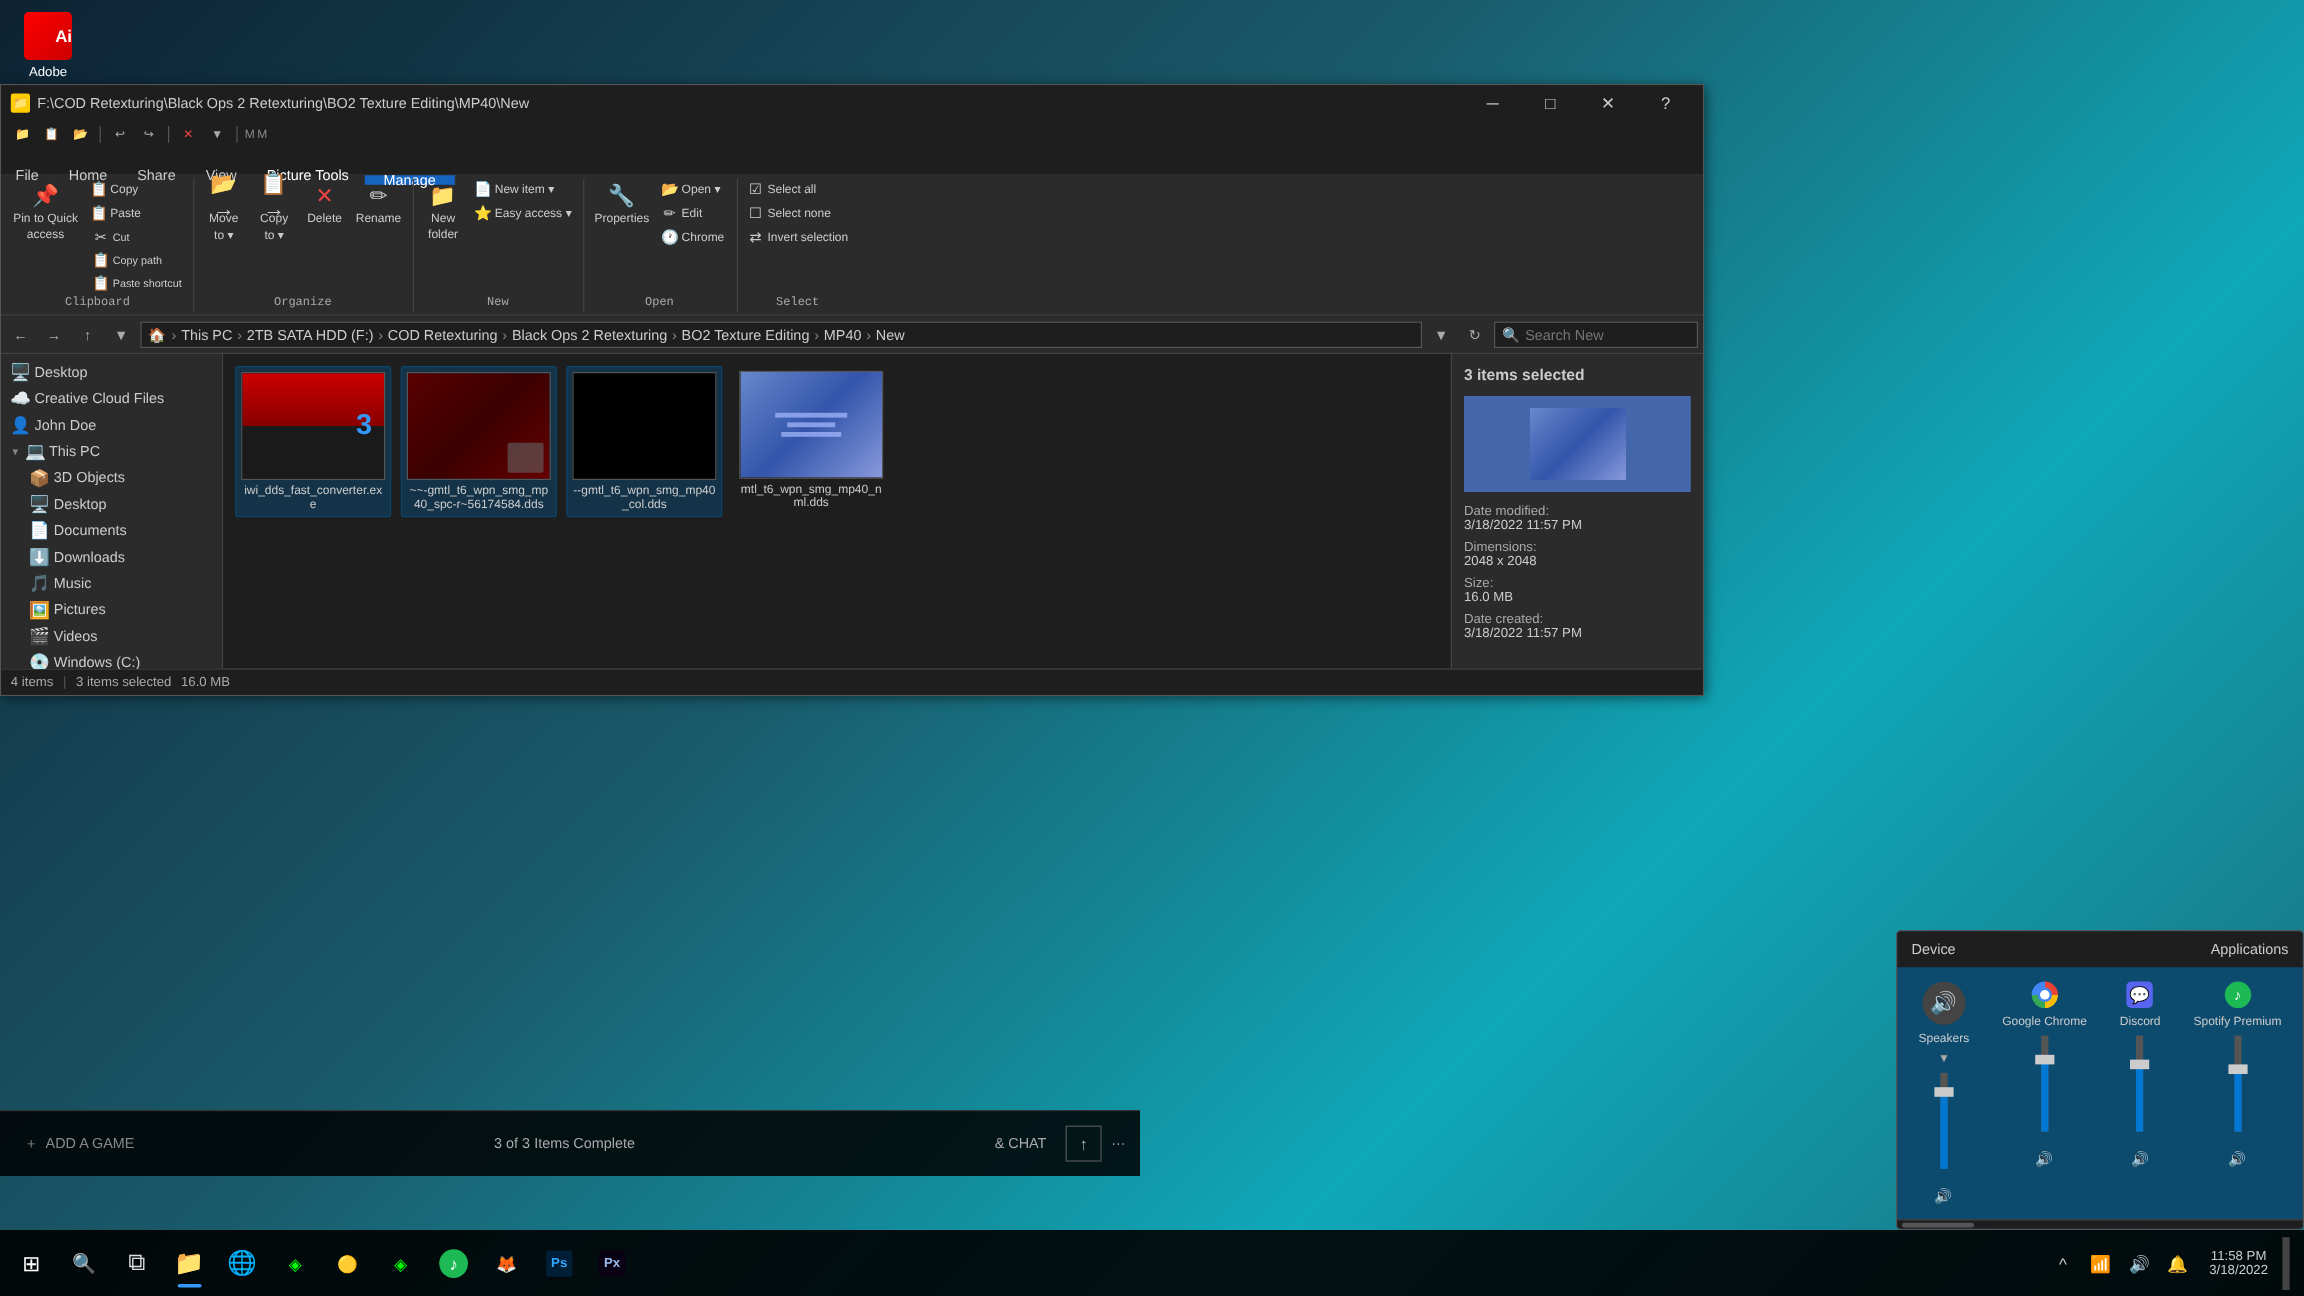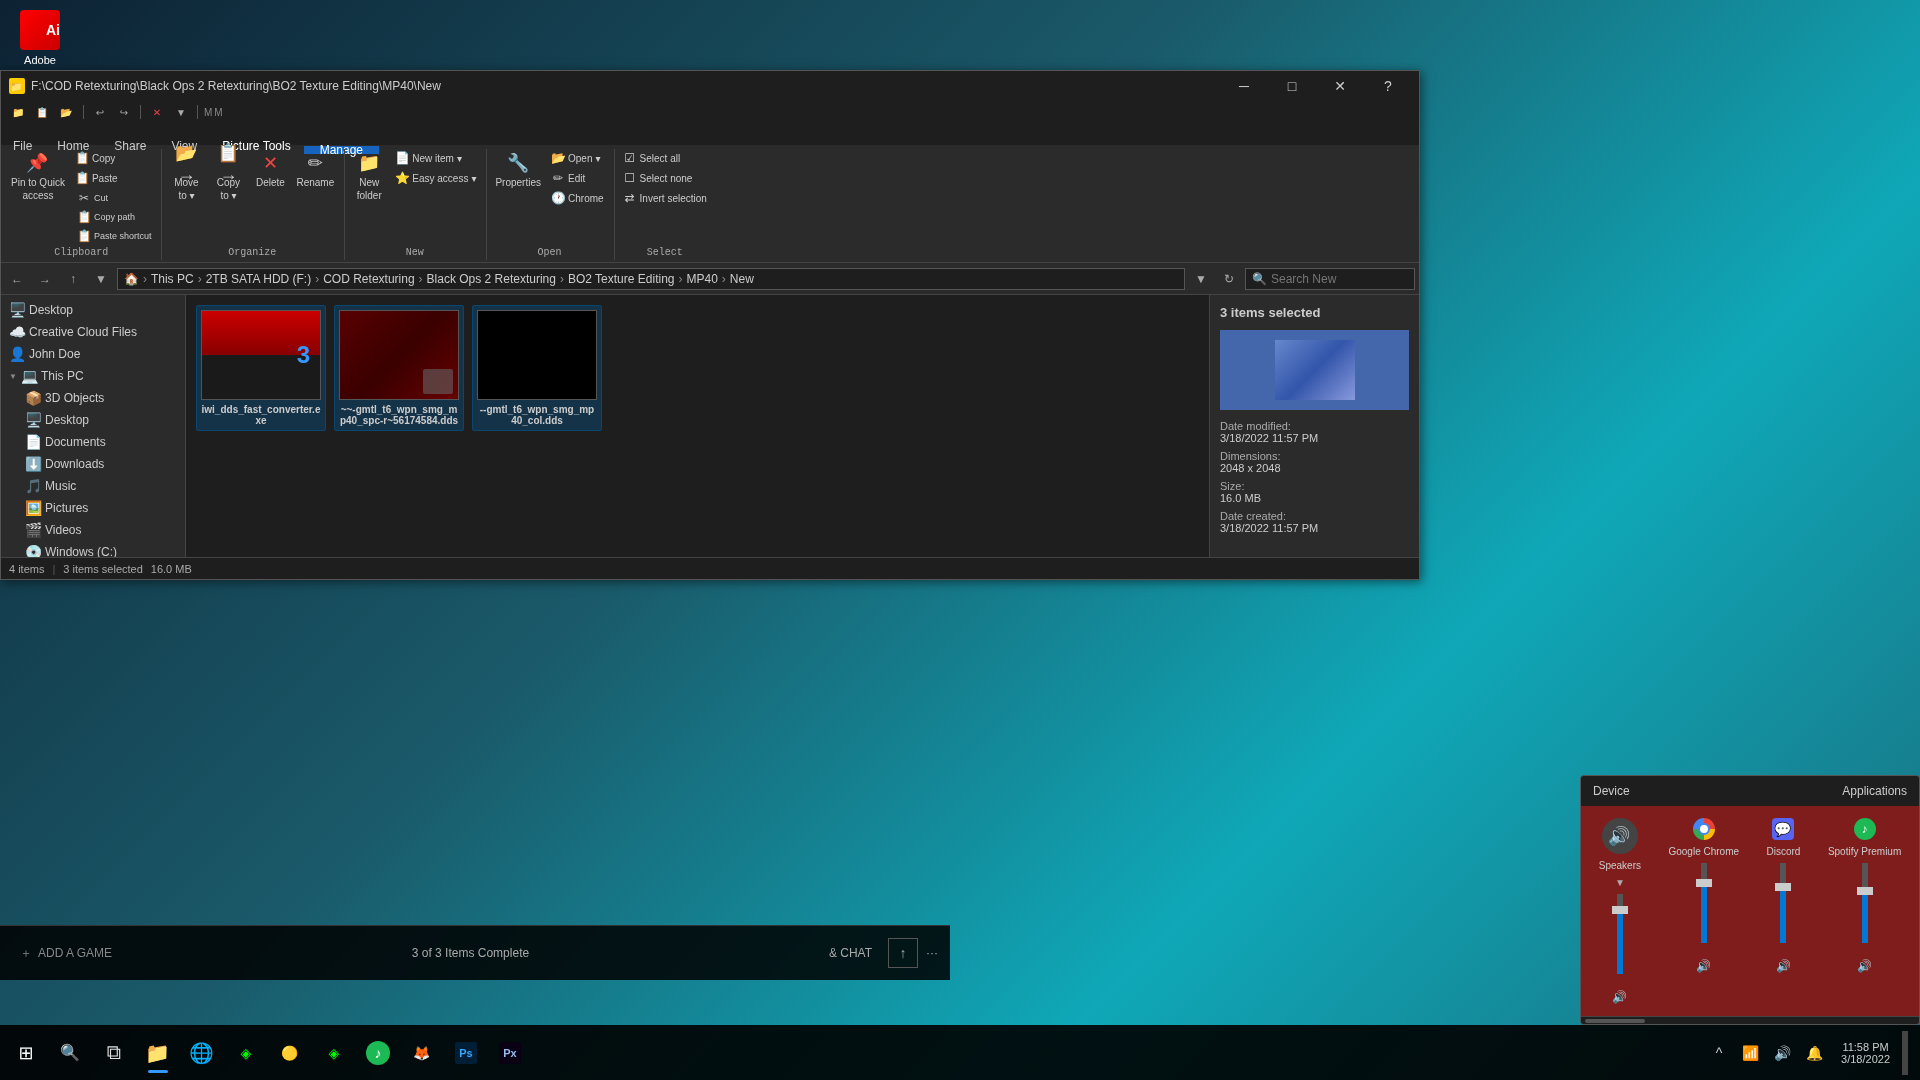--- a/index.html
+++ b/index.html
@@ -342,21 +342,20 @@
 
     .file-item {
       display: flex;
       flex-direction: column;
       align-items: flex-end;
       width: 130px;
       padding: 4px;
       cursor: pointer;
       border-radius: 2px;
       position: relative;
-      font-weight: bold;
     }
     .file-item.selected { background: rgba(9, 71, 113, 0.5); border: 1px solid #094771; }
 
     .file-thumbnail {
       width: 120px;
       height: 90px;
       border: 1px solid #555;
       display: flex;
       align-items: center;
       justify-content: center;
@@ -520,21 +519,21 @@
       cursor: pointer;
       font-size: 14px;
     }
 
     
     .volume-mixer {
       position: absolute;
       right: 0;
       bottom: 55px;
       width: 340px;
-      background: #7f1d1d;
+      background: #0c4a6e;
       border: 1px solid #555;
       border-radius: 4px;
       overflow: hidden;
     }
     .volume-mixer-header {
       display: flex;
       justify-content: space-between;
       padding: 8px 12px;
       background: #1e1e1e;
       font-size: 12px;
@@ -1044,20 +1043,30 @@
           </div>
           <div class="file-name">~~-gmtl_t6_wpn_smg_mp40_spc-r~56174584.dds</div>
 
         </div>
 
         <div class="file-item selected">
           <div class="file-thumbnail thumb-dds2"></div>
           <div class="file-name">--gmtl_t6_wpn_smg_mp40_col.dds</div>
         </div>
 
+        <div class="file-item">
+          <div class="file-thumbnail">
+            <div class="thumb-dds3-inner">
+              <div class="thumb-dds3-bar"></div>
+              <div class="thumb-dds3-bar" style="width:40px;"></div>
+              <div class="thumb-dds3-bar" style="width:50px;"></div>
+            </div>
+          </div>
+          <div class="file-name">mtl_t6_wpn_smg_mp40_nml.dds</div>
+        </div>
 
       </div>
     </div>
 
     <div class="details-pane">
       <div class="details-header">3 items selected</div>
       <div class="details-preview">
         <div class="details-preview-inner"></div>
       </div>
       <div class="details-row">

